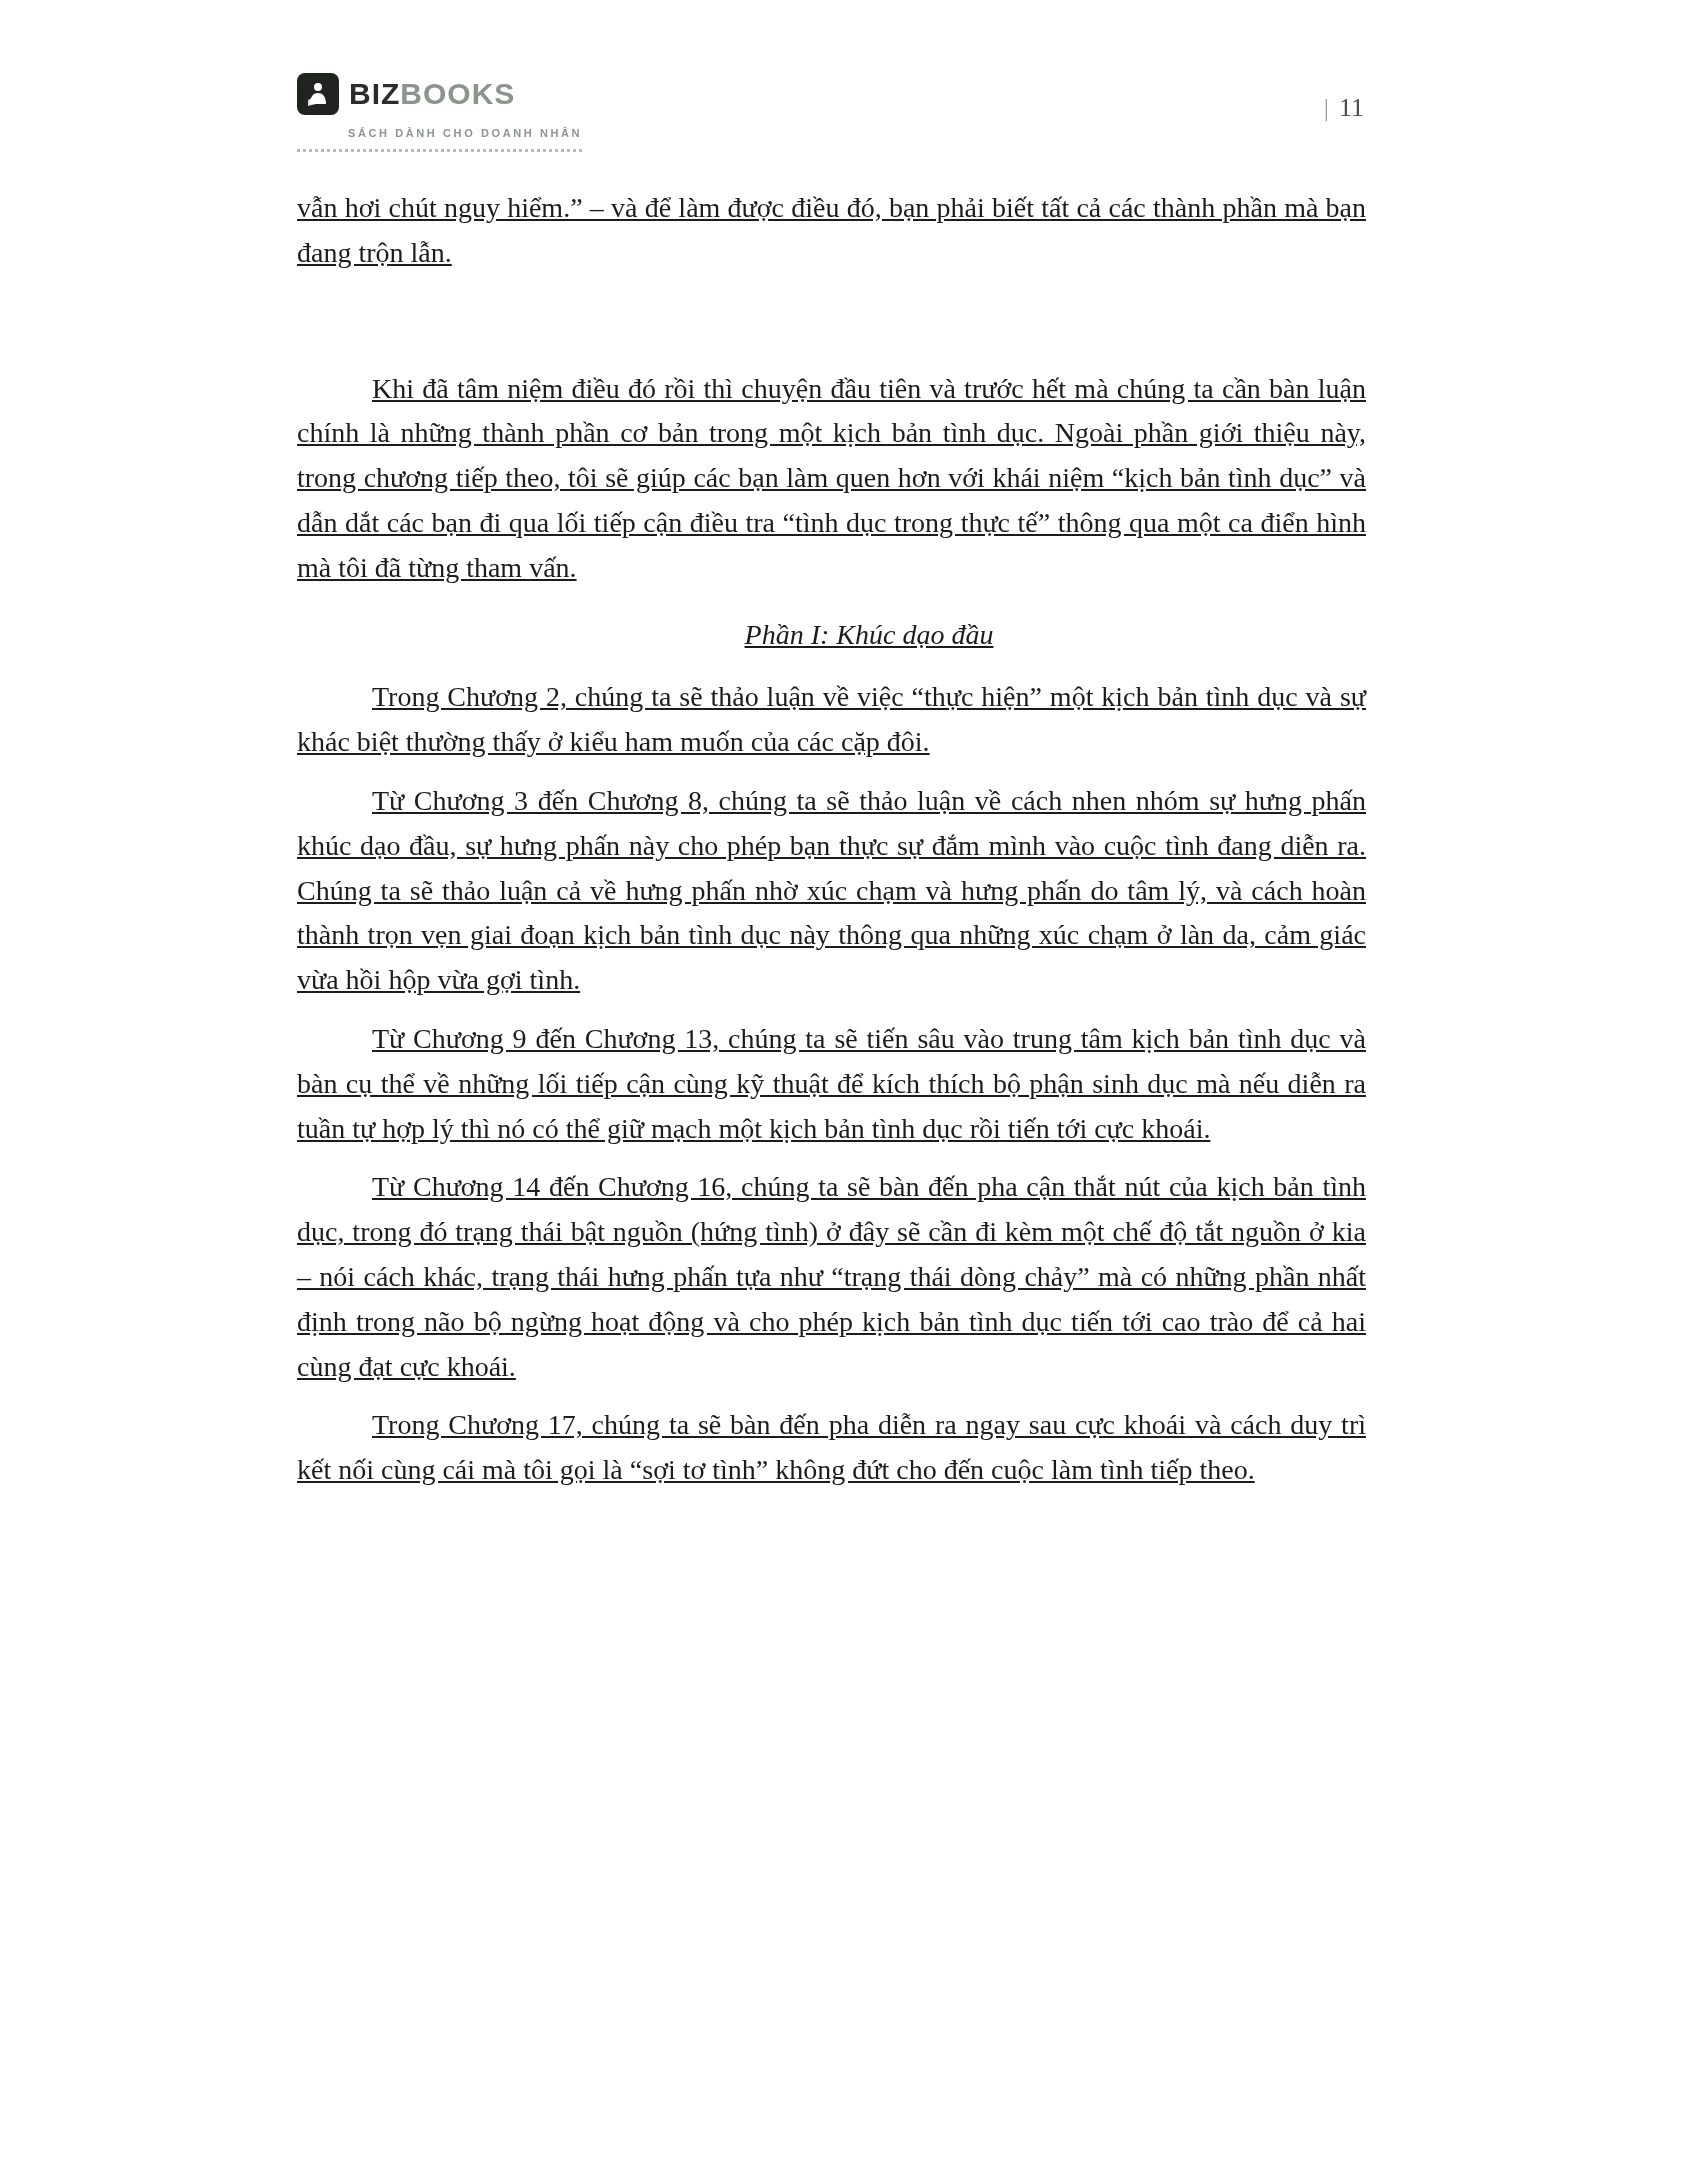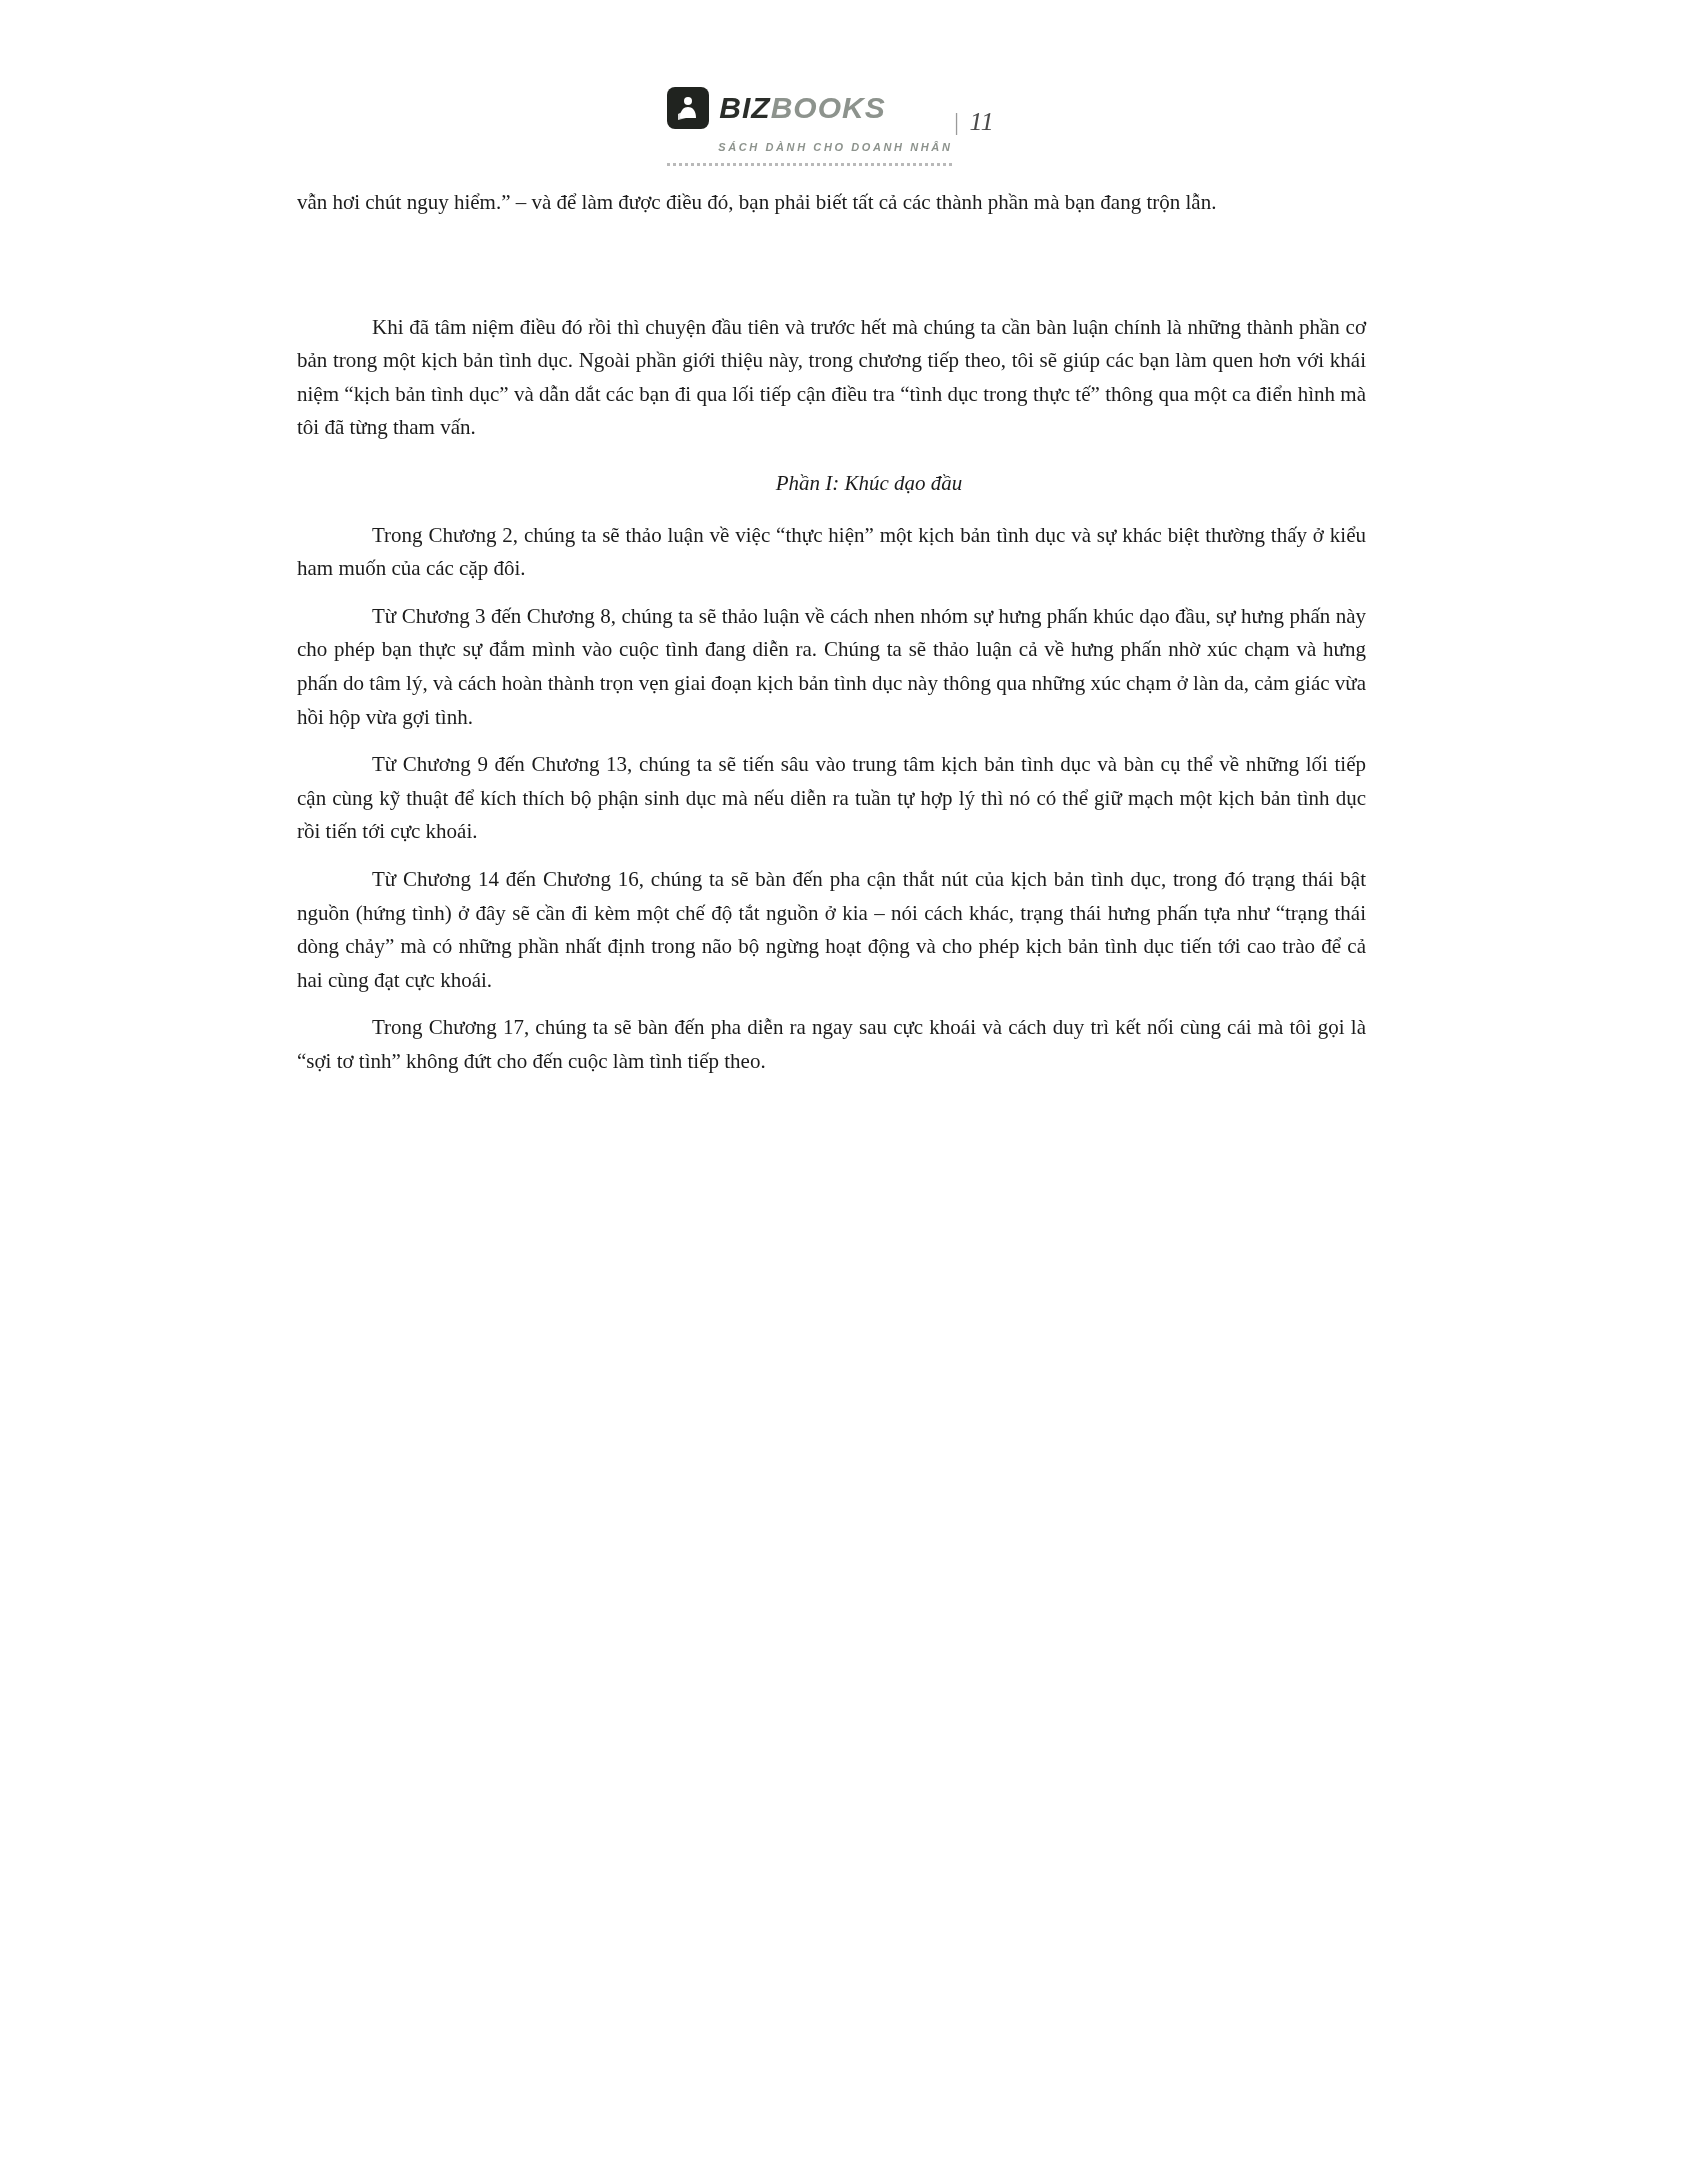--- a/index.html
+++ b/index.html
@@ -12,28 +12,27 @@
     width: 1683px;
     height: 2178px;
     background: #ffffff;
     font-family: "Liberation Serif", serif;
     color: #1c1c1c;
     overflow: hidden;
   }
   
   .header {
     position: absolute;
-    top: 87px;
+    top: 73px;
     left: 297px;
     width: 1067px;
     display: flex;
     align-items: flex-start;
-    justify-content: center;
+    justify-content: space-between;
     font-family: "Liberation Sans", sans-serif;
-    font-style: italic;
   }
   .logo-block {
     display: inline-block;
     padding-bottom: 10px;
     border-bottom: 3px dotted #b9b9b9;
   }
   .logo-row {
     display: flex;
     align-items: center;
     gap: 10px;
@@ -76,23 +75,24 @@
     color: #9a9a9a;
     margin-right: 10px;
     font-weight: normal;
   }
   
   .content {
     position: absolute;
     top: 186px;
     left: 297px;
     width: 1069px;
-    font-size: 21px;
+    font-size: 28px;
     line-height: 1.6;
     text-align: justify;
+    text-decoration: underline;
   }
   .content p {
     margin: 0 0 14px 0;
   }
   .para.indent { text-indent: 75px; }
   .para.big-gap { margin-top: 91px; }
   .heading {
     font-style: italic;
     text-align: center;
     text-indent: 75px;

